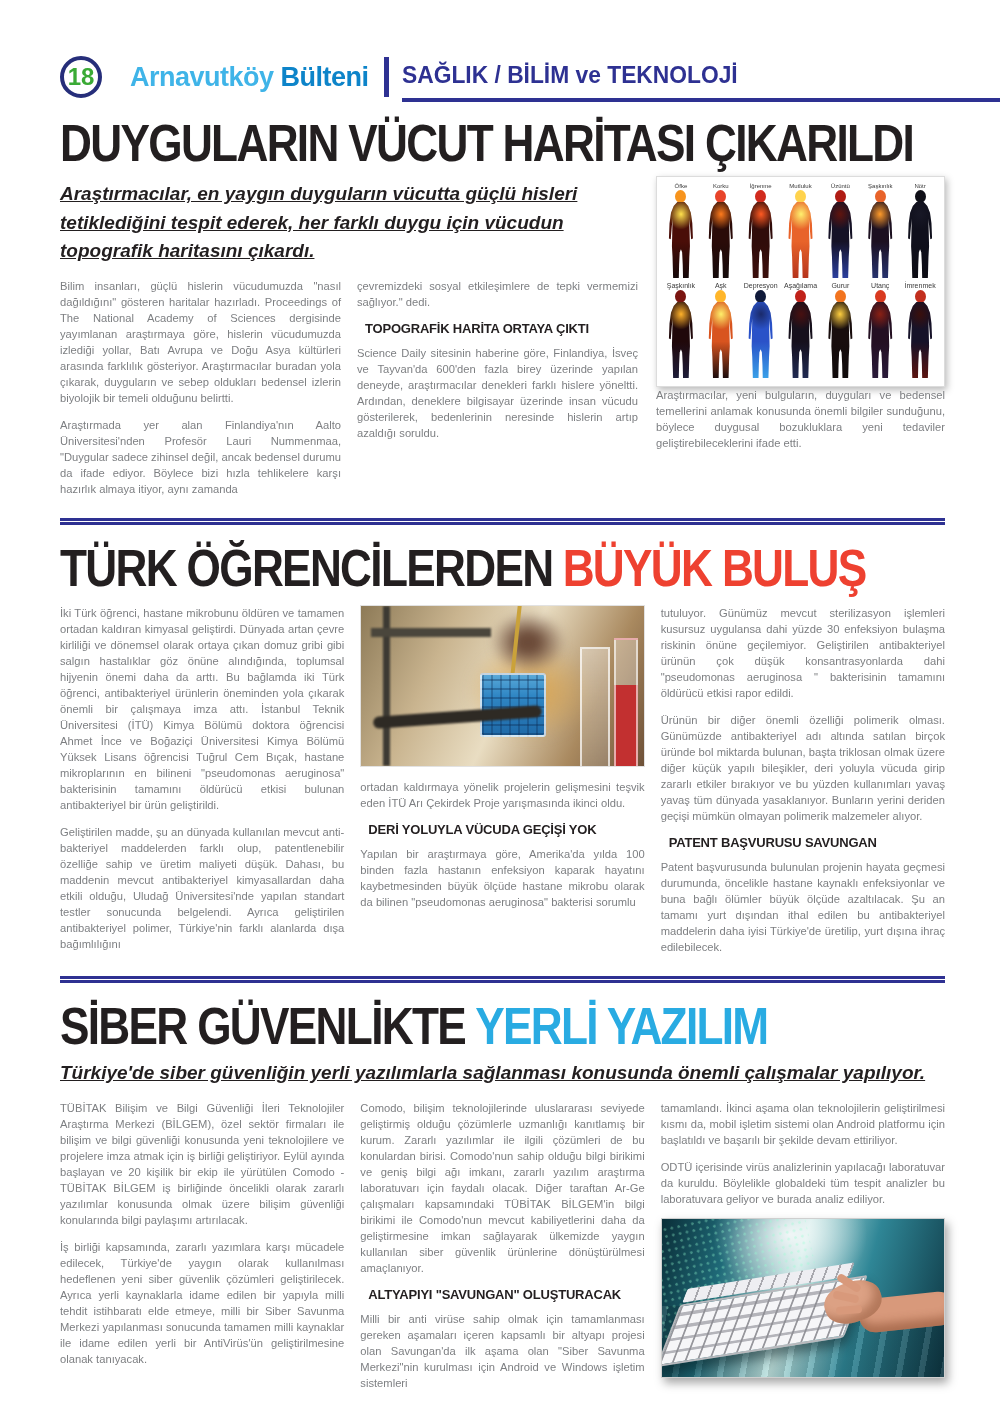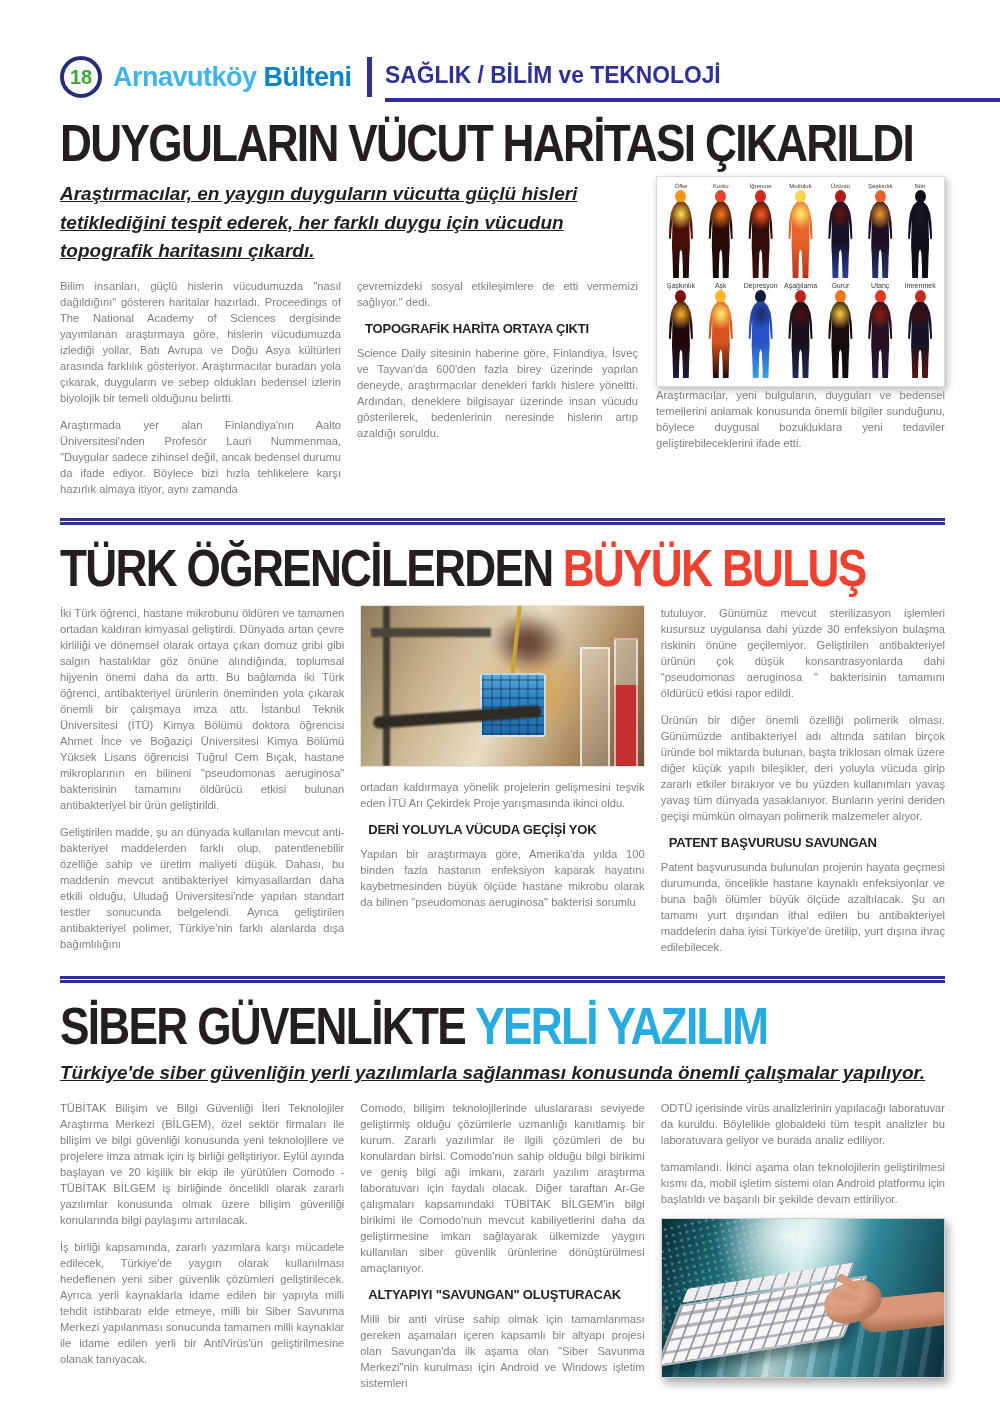--- a/index.html
+++ b/index.html
@@ -4,41 +4,41 @@
 <style>
   html,body{margin:0;padding:0;background:#fff;}
   .page{width:1000px;height:1403px;background:#fff;position:relative;overflow:hidden;
         font-family:"Liberation Sans",sans-serif;color:#231f20;}
   .inner{padding:0 55px 0 60px;}
 
   
   .hdr{display:flex;align-items:center;margin-top:54px;height:46px;}
   .badge{width:34px;height:34px;border:4px solid #262e7a;border-radius:50%;
          display:flex;align-items:center;justify-content:center;
-         color:#3aaa35;font-weight:bold;font-size:20px;flex:0 0 auto;}
-  .brand{margin-left:11px;font-size:27px;font-weight:bold;white-space:nowrap;letter-spacing:-0.5px;}
+         color:#3aaa35;font-weight:bold;font-size:24px;flex:0 0 auto;}
+  .brand{margin-left:28px;font-size:27px;font-weight:bold;white-space:nowrap;letter-spacing:-0.5px;}
   .brand .b1{color:#3fb4e8;}
   .brand .b2{color:#0d84c9;margin-left:7px;}
   .hdr-bar{width:5px;height:40px;background:#2e3192;margin:0 13px 0 15px;flex:0 0 auto;}
   .hdr-right{flex:1;height:46px;display:flex;align-items:center;
              border-bottom:4px solid #2e3192;margin-right:-55px;padding-right:32px;}
   .section-title{color:#2e3192;font-weight:bold;font-size:24px;white-space:nowrap;
                  display:inline-block;transform:scaleX(.95);transform-origin:0 50%;letter-spacing:0;}
 
   
   h1.art-title{margin:16px 0 6px;font-size:52px;line-height:1.04;white-space:nowrap;font-weight:bold;}
   h1 .cond{display:inline-block;transform:scaleX(.85);transform-origin:0 50%;letter-spacing:-2px;}
   .t-black{color:#231f20;}
   .t-red{color:#ee4130;margin-left:12px;}
   .t-cyan{color:#29abe2;margin-left:12px;}
 
   .lead{font-style:italic;font-weight:bold;font-size:19px;line-height:1.5;color:#231f20;margin:4px 0 12px;text-decoration:underline;}
 
   
-  .cols{display:flex;gap:16px;justify-content:flex-end;}
+  .cols{display:flex;gap:16px;}
   .col{flex:1;min-width:0;}
   p.body{font-size:11.2px;line-height:1.43;margin:0 0 11px;text-align:justify;color:#7d7f82;}
   .subhead{font-size:13px;font-weight:800;color:#231f20;margin:2px 8px 9px;letter-spacing:-0.2px;}
 
   .rule{height:7px;margin:10px 0 4px;
         background:linear-gradient(180deg,#2e3192 0 42%,#ffffff 42% 58%,#2e3192 58% 100%);}
 
   
   .a1-flex{display:flex;gap:18px;margin-top:6px;}
   .a1-left{width:578px;flex:0 0 auto;}
@@ -159,21 +159,21 @@
 
       <div class="a1-flex">
         <div class="a1-left">
           <div class="lead">Araştırmacılar, en yaygın duyguların vücutta güçlü hisleri tetiklediğini tespit ederek, her farklı duygu için vücudun topografik haritasını çıkardı.</div>
           <div class="cols">
             <div class="col">
               <p class="body">Bilim insanları, güçlü hislerin vücudumuzda "nasıl dağıldığını" gösteren haritalar hazırladı. Proceedings of The National Academy of Sciences dergisinde yayımlanan araştırmaya göre, hislerin vücudumuzda izlediği yollar, Batı Avrupa ve Doğu Asya kültürleri arasında farklılık gösteriyor. Araştırmacılar buradan yola çıkarak, duyguların ve sebep oldukları bedensel izlerin biyolojik bir temeli olduğunu belirtti.</p>
               <p class="body">Araştırmada yer alan Finlandiya'nın Aalto Üniversitesi'nden Profesör Lauri Nummenmaa, "Duygular sadece zihinsel değil, ancak bedensel durumu da ifade ediyor. Böylece bizi hızla tehlikelere karşı hazırlık almaya itiyor, aynı zamanda</p>
             </div>
             <div class="col">
-              <p class="body">çevremizdeki sosyal etkileşimlere de etti vermemizi sağlıyor." dedi.</p>
+              <p class="body">çevremizdeki sosyal etkileşimlere de tepki vermemizi sağlıyor." dedi.</p>
               <div class="subhead">TOPOGRAFİK HARİTA ORTAYA ÇIKTI</div>
               <p class="body">Science Daily sitesinin haberine göre, Finlandiya, İsveç ve Tayvan'da 600'den fazla birey üzerinde yapılan deneyde, araştırmacılar denekleri farklı hislere yöneltti. Ardından, deneklere bilgisayar üzerinde insan vücudu gösterilerek, bedenlerinin neresinde hislerin artıp azaldığı soruldu.</p>
             </div>
           </div>
         </div>
 
         <div class="a1-right">
           <div class="bm-panel">
 
             <div class="bm-row">
@@ -338,22 +338,22 @@
         <div class="col">
           <p class="body">TÜBİTAK Bilişim ve Bilgi Güvenliği İleri Teknolojiler Araştırma Merkezi (BİLGEM), özel sektör firmaları ile bilişim ve bilgi güvenliği konusunda yeni teknolojilere ve projelere imza atmak için iş birliği geliştiriyor. Eylül ayında başlayan ve 20 kişilik bir ekip ile yürütülen Comodo - TÜBİTAK BİLGEM iş birliğinde öncelikli olarak zararlı yazılımlar konusunda olmak üzere bilişim güvenliği konularında bilgi paylaşımı artırılacak.</p>
           <p class="body">İş birliği kapsamında, zararlı yazımlara karşı mücadele edilecek, Türkiye'de yaygın olarak kullanılması hedeflenen yeni siber güvenlik çözümleri geliştirilecek. Ayrıca yerli kaynaklarla idame edilen bir yapıyla milli tehdit istihbaratı elde etmeye, milli bir Siber Savunma Merkezi yapılanması sonucunda tamamen milli kaynaklar ile idame edilen yerli bir AntiVirüs'ün geliştirilmesine olanak tanıyacak.</p>
         </div>
         <div class="col">
           <p class="body">Comodo, bilişim teknolojilerinde uluslararası seviyede geliştirmiş olduğu çözümlerle uzmanlığı kanıtlamış bir kurum. Zararlı yazılımlar ile ilgili çözümleri de bu konulardan birisi. Comodo'nun sahip olduğu bilgi birikimi ve geniş bilgi ağı imkanı, zararlı yazılım araştırma laboratuvarı için faydalı olacak. Diğer taraftan Ar-Ge çalışmaları kapsamındaki TÜBİTAK BİLGEM'in bilgi birikimi ile Comodo'nun mevcut kabiliyetlerini daha da geliştirmesine imkan sağlayarak ülkemizde yaygın kullanılan siber güvenlik ürünlerine dönüştürülmesi amaçlanıyor.</p>
           <div class="subhead">ALTYAPIYI "SAVUNGAN" OLUŞTURACAK</div>
           <p class="body">Milli bir anti virüse sahip olmak için tamamlanması gereken aşamaları içeren kapsamlı bir altyapı projesi olan Savungan'da ilk aşama olan "Siber Savunma Merkezi"nin kurulması için Android ve Windows işletim sistemleri</p>
         </div>
         <div class="col">
+          <p class="body">tamamlandı. İkinci aşama olan teknolojilerin geliştirilmesi kısmı da, mobil işletim sistemi olan Android platformu için başlatıldı ve başarılı bir şekilde devam ettiriliyor.</p>
           <p class="body">ODTÜ içerisinde virüs analizlerinin yapılacağı laboratuvar da kuruldu. Böylelikle globaldeki tüm tespit analizler bu laboratuvara geliyor ve burada analiz ediliyor.</p>
-          <p class="body">tamamlandı. İkinci aşama olan teknolojilerin geliştirilmesi kısmı da, mobil işletim sistemi olan Android platformu için başlatıldı ve başarılı bir şekilde devam ettiriliyor.</p>
           <div class="cyber-photo">
             <div class="cy-glow"></div>
               <div class="cy-dots"></div>
               <div class="cy-streak"></div>
             <div class="cy-kbtop"></div>
               <div class="cy-kb"></div>
             <div class="cy-arm"></div>
               <div class="cy-palm"></div>
             <div class="cy-f1"></div>
               <div class="cy-f2"></div>

